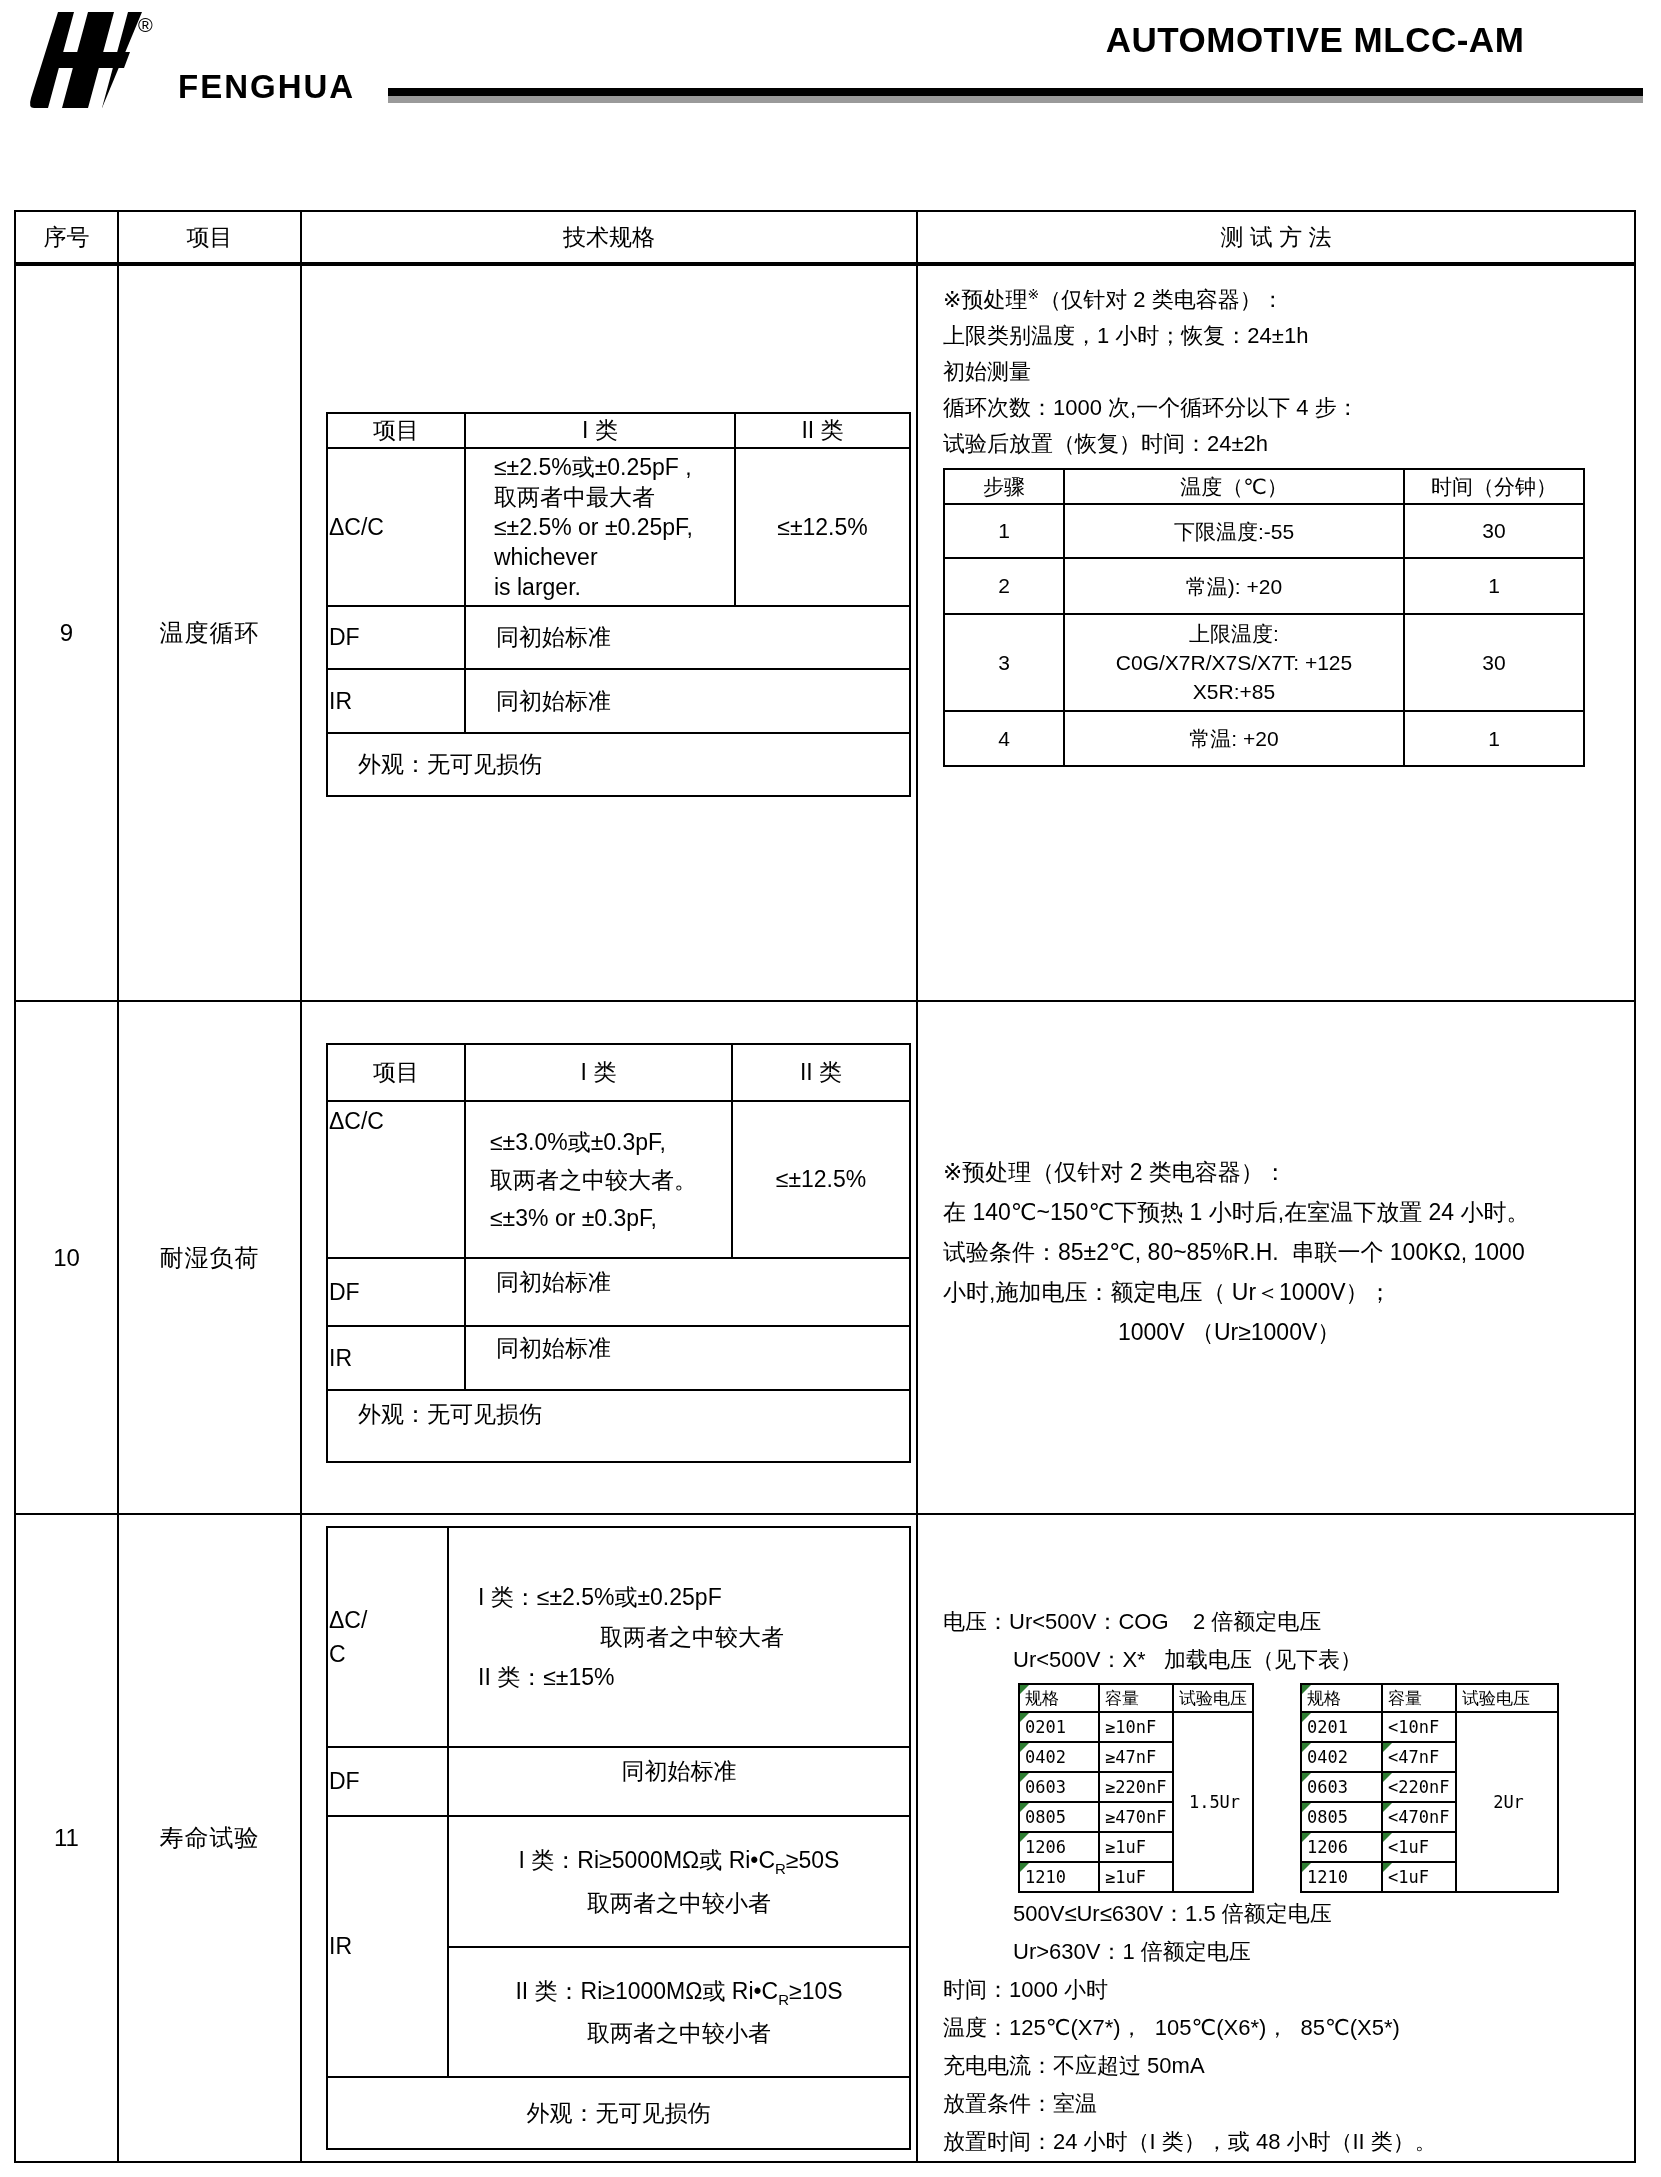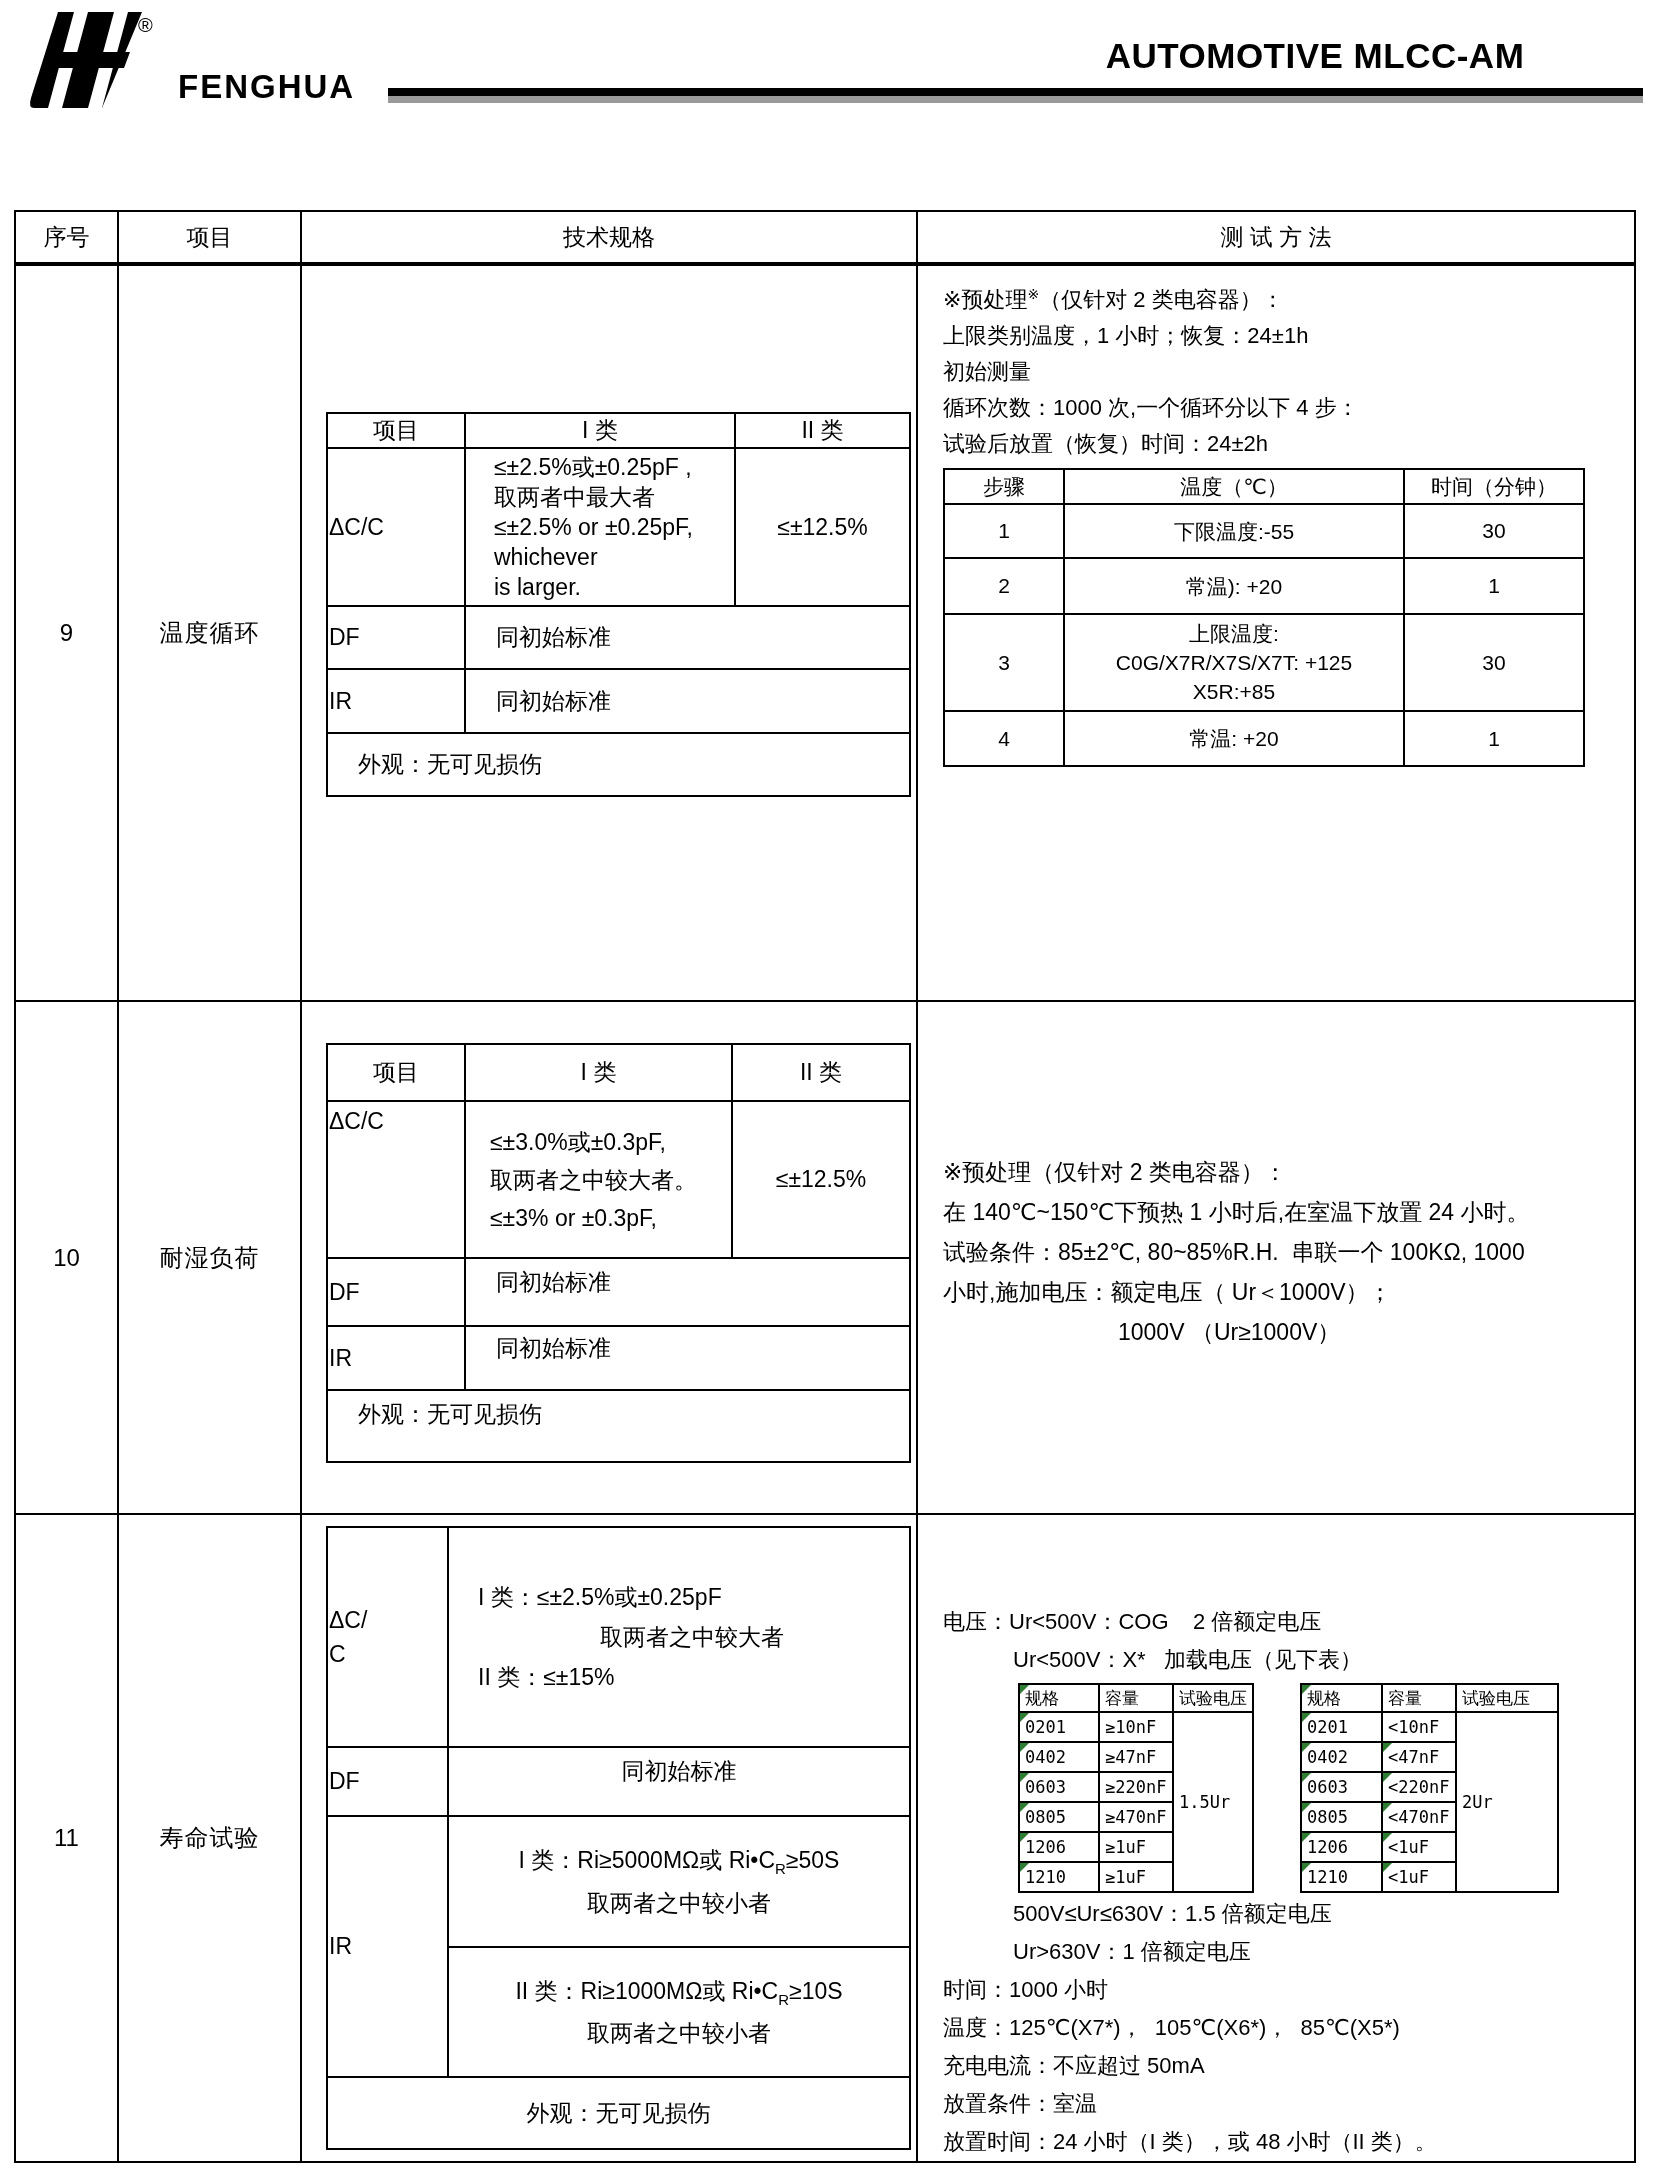--- a/index.html
+++ b/index.html
@@ -4,21 +4,21 @@
 <style>
   html,body{margin:0;padding:0;background:#fff;}
   .page{position:relative;width:1661px;height:2177px;background:#fff;color:#000;
         font-family:"Liberation Sans","DejaVu Sans",sans-serif;overflow:hidden;}
 
   
   .logo-svg{position:absolute;left:28px;top:10px;}
   .reg-mark{position:absolute;left:138px;top:14px;font-size:20px;}
   .logo-cn{position:absolute;left:163px;top:16px;font-size:50px;font-weight:700;letter-spacing:4px;}
   .logo-en{position:absolute;left:178px;top:68px;font-size:33px;font-weight:700;letter-spacing:2px;}
-  .doc-title{position:absolute;left:1080px;top:36px;width:470px;text-align:center;
+  .doc-title{position:absolute;left:1080px;top:20px;width:470px;text-align:center;
              font-size:35px;font-weight:700;letter-spacing:0.5px;}
   .rule-black{position:absolute;left:388px;top:88px;width:1255px;height:8px;background:#000;}
   .rule-gray{position:absolute;left:388px;top:96px;width:1255px;height:7px;background:#9a9a9a;}
 
   
   table{border-collapse:collapse;table-layout:fixed;}
   .main-t{position:absolute;left:14px;top:210px;width:1620px;}
   .main-t th,.main-t td{border:2px solid #000;}
   .main-t thead th{height:48px;font-size:23px;font-weight:400;text-align:center;
                    border-bottom:4px solid #000;}
@@ -62,21 +62,21 @@
   .steps-t th{height:31px;}
   .temp-line{display:block;line-height:29px;}
 
   
   .mini-wrap{display:flex;gap:46px;margin:4px 0 2px 75px;}
   .mini-t{font-size:17px;font-family:"DejaVu Sans Mono","Liberation Mono",monospace;}
   .mini-t th,.mini-t td{border:2px solid #000;font-weight:400;text-align:left;
                         padding:0 2px 0 5px;position:relative;overflow:hidden;vertical-align:middle;}
   .mini-t th{height:26px;}
   .mini-t td{height:28px;}
-  .mini-t .volt{text-align:left;}
+  .mini-t .volt{text-align:center;}
   .gt::before{content:"";position:absolute;top:0;left:0;width:0;height:0;
               border-top:9px solid #2e7d32;border-right:9px solid transparent;}
 </style>
 </head>
 <body>
 
 <div class="page">
 
   <svg class="logo-svg" width="118" height="100" viewBox="0 0 118 100">
     <path d="M30,2 L114,2 L74,98 L6,98 Q0,98 3,88 Z" fill="#000"></path>

